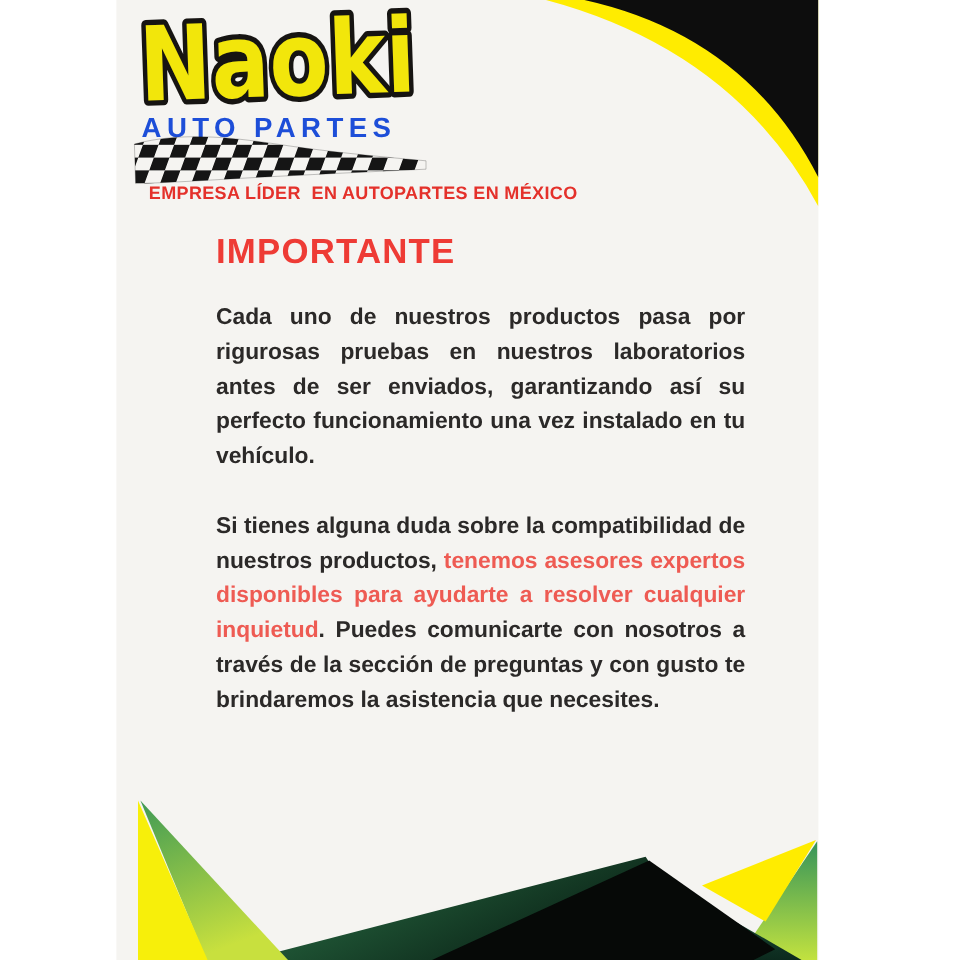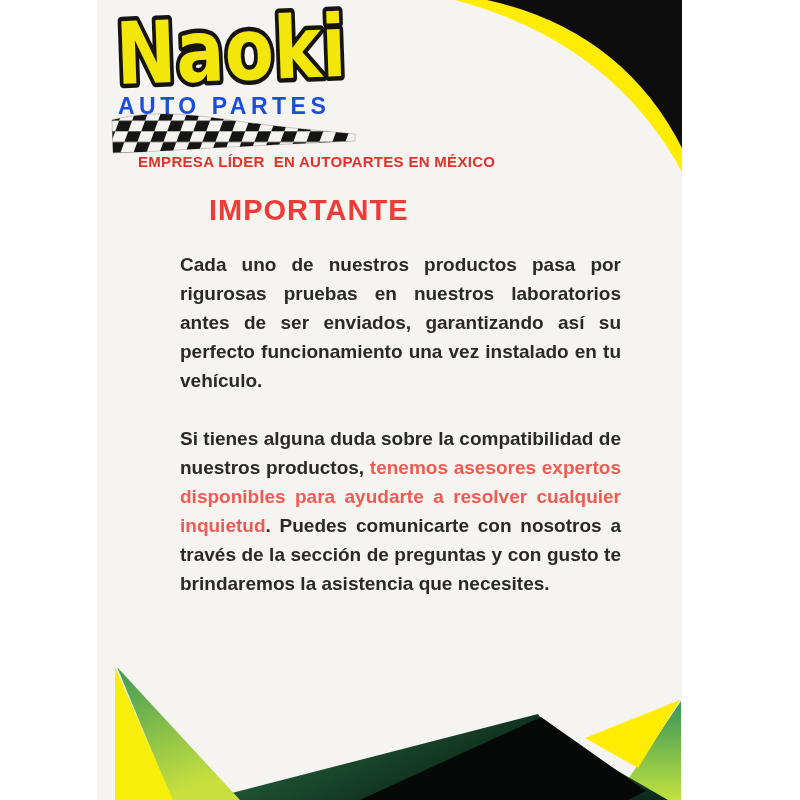--- a/index.html
+++ b/index.html
@@ -6,25 +6,25 @@
   .canvas{position:relative;width:800px;height:800px;background:#ffffff;overflow:hidden;
           font-family:"Liberation Sans",sans-serif;}
   .column{position:absolute;left:97px;top:0;width:585px;height:800px;background:#f5f4f1;}
 
   
   .logo-svg{position:absolute;left:8px;top:0;}
   .sub-brand{position:absolute;left:21px;top:93px;font-size:23px;font-weight:700;
              letter-spacing:4.5px;color:#1d4ed8;}
   .flag{position:absolute;left:13px;top:110px;}
   .tagline{position:absolute;left:27px;top:153px;font-size:15px;font-weight:700;
-           letter-spacing:0.3px;color:#e4312b;white-space:pre;margin-left:14px;}
+           letter-spacing:0.3px;color:#e4312b;white-space:pre;}
 
   
   .heading{position:absolute;left:83px;top:194px;font-size:29px;font-weight:800;
-           letter-spacing:1px;color:#ee3b35;margin-left:29px;}
+           letter-spacing:1px;color:#ee3b35;}
   .bodytext{position:absolute;left:83px;top:250px;width:441px;}
   .bodytext p{margin:0 0 29px 0;font-size:19px;line-height:29px;font-weight:700;
               color:#2b2928;text-align:justify;}
   .hl{color:#ee5b53;}
 
   
   .corner-tr{position:absolute;left:340px;top:0;}
   .bottom-shapes{position:absolute;left:0;top:660px;}
 </style>
 </head>

